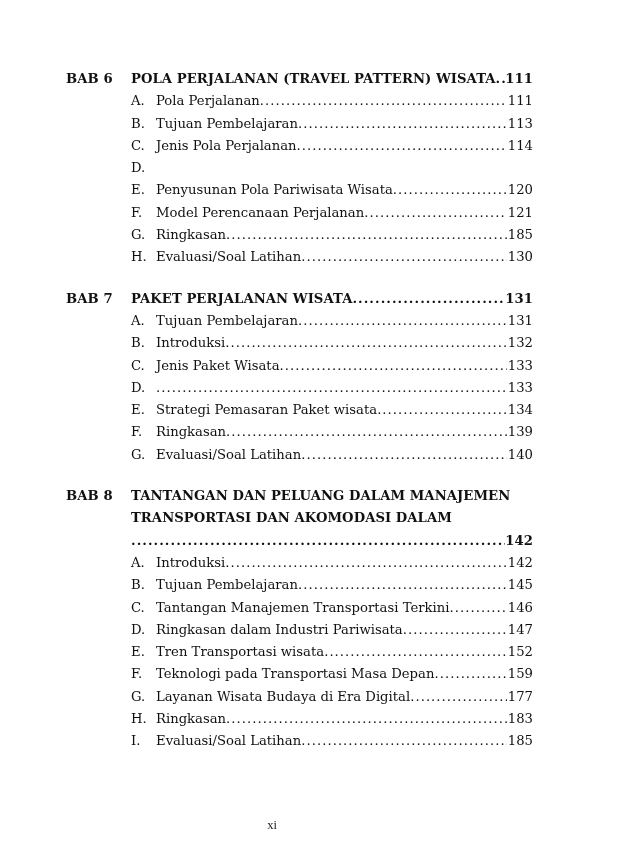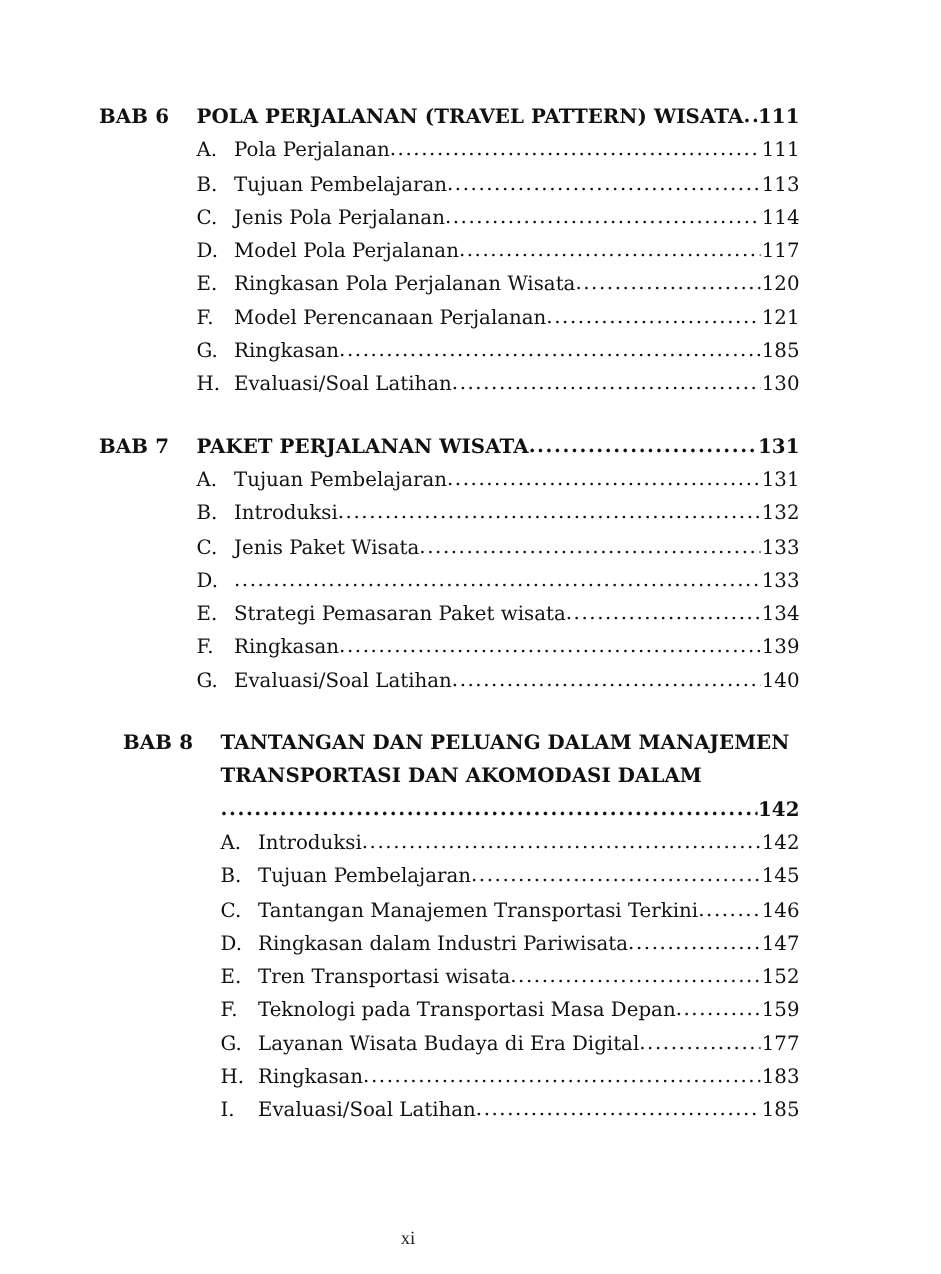--- a/index.html
+++ b/index.html
@@ -29,21 +29,21 @@
     position: absolute;
     left: 66px;
     top: 68px;
     width: 467px;
   }
 
   
   .chapter {
     margin-bottom: 19px;
   }
-  .chapter:last-of-type { margin-bottom: 0; margin-left: 16px; }
+  .chapter:last-of-type { margin-bottom: 0; }
 
   
   .row {
     display: flex;
     align-items: baseline;
     line-height: 22.3px;
     font-size: 13.2px;
   }
 
   
@@ -161,31 +161,26 @@
         <span class="label">C.</span>
         <span class="content">
           <span class="text">Jenis Pola Perjalanan</span>
           <span class="leader"></span>
           <span class="pagenum">114</span>
         </span>
       </div>
 
       <div class="row item-row">
         <span class="label">D.</span>
-        <span class="content">
-          <span class="text">Model Pola Perjalanan</span>
-          <span class="leader"></span>
-          <span class="pagenum">117</span>
-        </span>
       </div>
 
       <div class="row item-row">
         <span class="label">E.</span>
         <span class="content">
-          <span class="text">Ringkasan Pola Perjalanan Wisata</span>
+          <span class="text">Penyusunan Pola Pariwisata Wisata</span>
           <span class="leader"></span>
           <span class="pagenum">120</span>
         </span>
       </div>
 
       <div class="row item-row">
         <span class="label">F.</span>
         <span class="content">
           <span class="text">Model Perencanaan Perjalanan</span>
           <span class="leader"></span>

